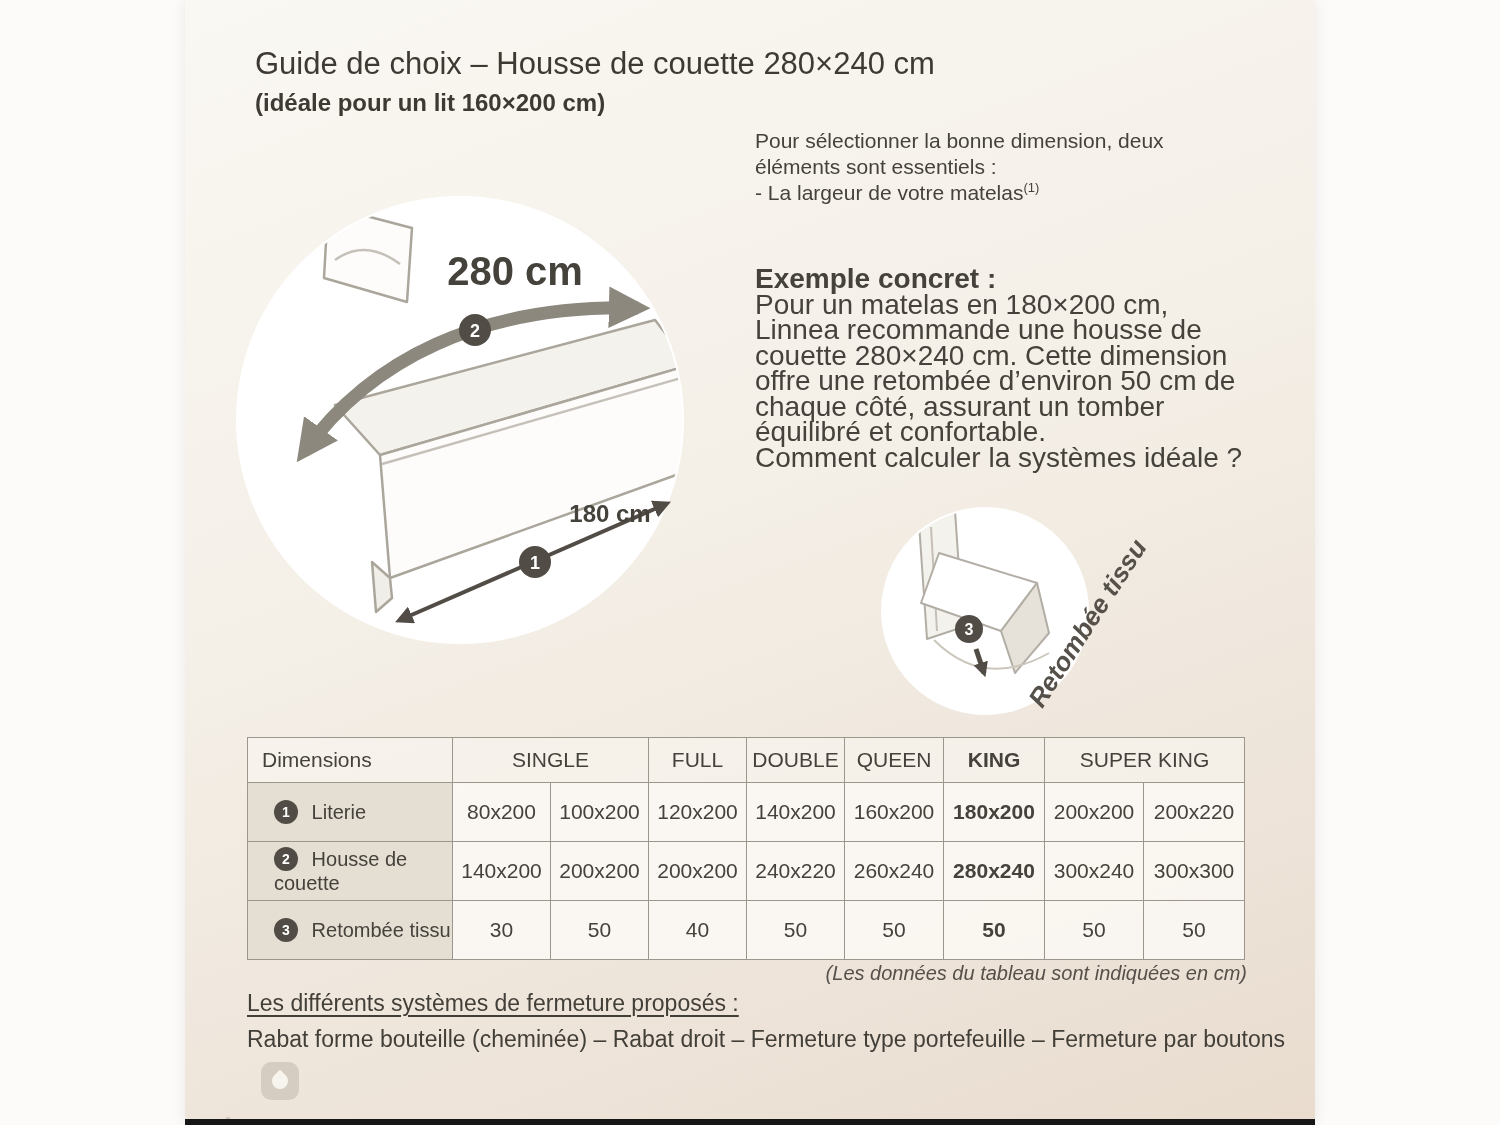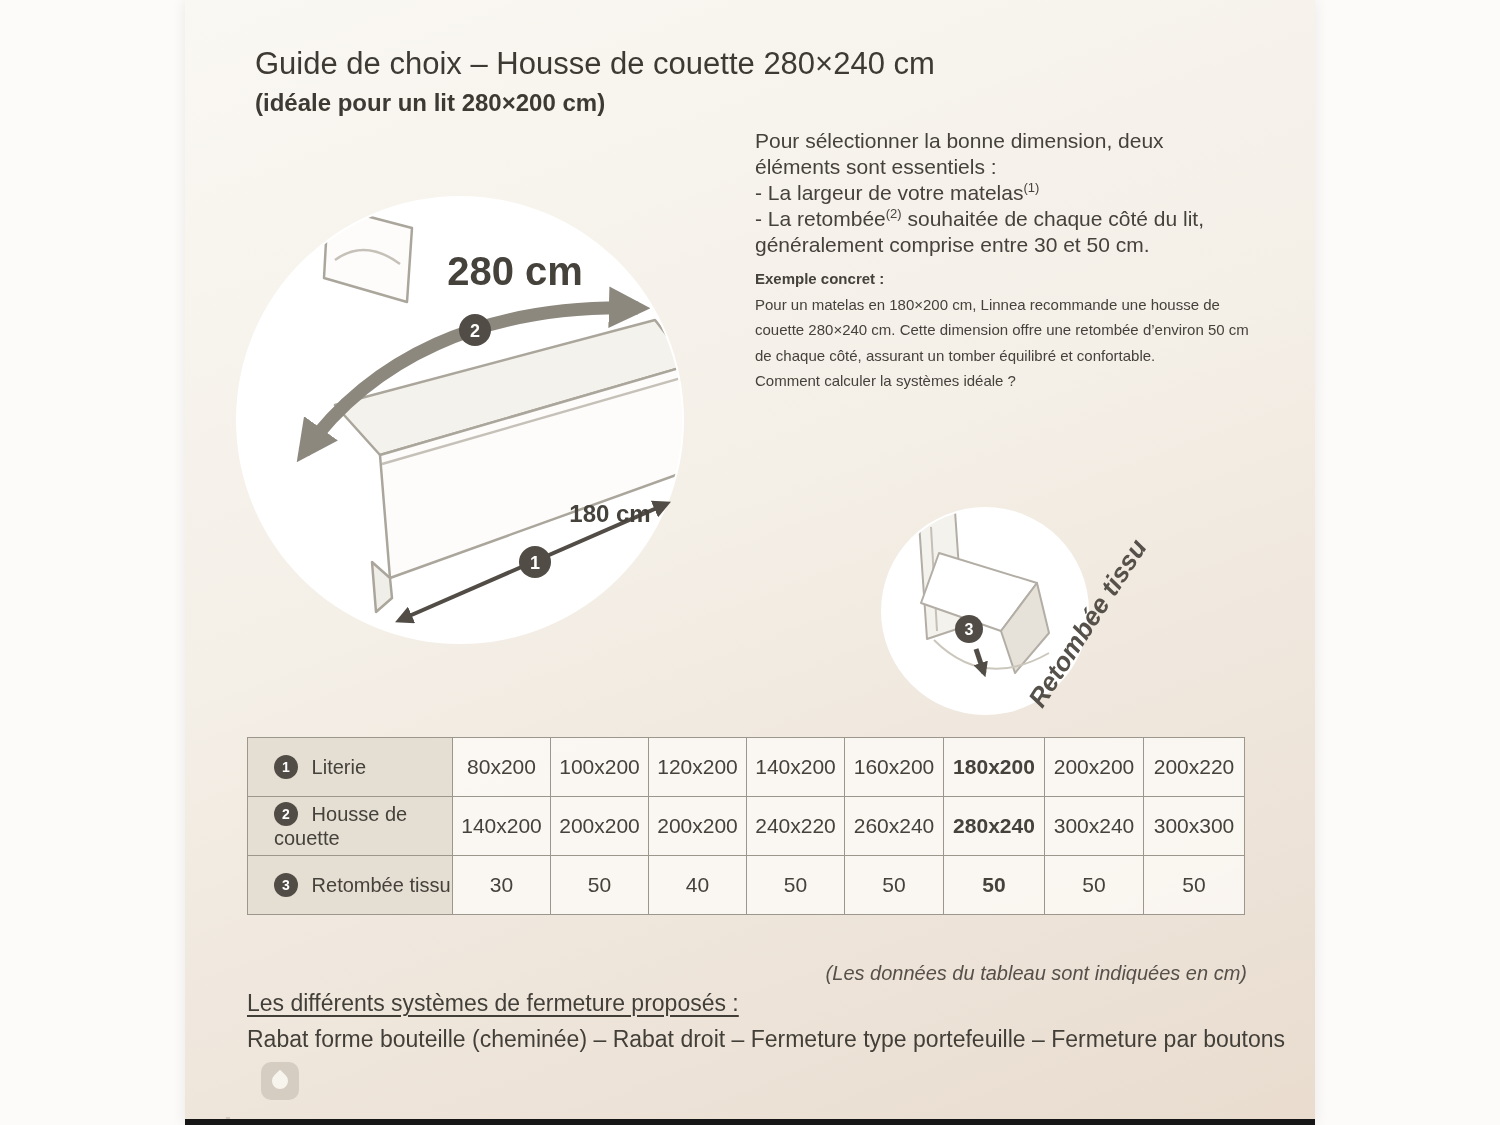--- a/index.html
+++ b/index.html
@@ -15,21 +15,21 @@
     overflow:hidden;
   }
   .abs{position:absolute;}
   .page-title{left:70px;top:46px;font-size:31px;font-weight:normal;color:#3d3a34;}
   .page-subtitle{left:70px;top:89px;font-size:24px;font-weight:bold;color:#3d3a34;}
 
   .intro{left:570px;top:128px;width:480px;font-size:21px;line-height:26px;}
   .intro p{margin:0;}
   sup{font-size:13px;line-height:0;vertical-align:super;}
 
-  .example{left:570px;top:266px;width:505px;font-size:15px;line-height:25.5px;}
+  .example{left:570px;top:266px;width:505px;font-size:28px;line-height:25.5px;}
   .example p{margin:0;}
   .example .heading{font-weight:bold;}
 
   svg text{font-family:"Liberation Sans",sans-serif;}
   .big-circle{left:45px;top:190px;}
   .small-circle{left:694px;top:505px;}
 
   .drop-label{
     left:850px;top:689px;font-size:26px;font-weight:bold;font-style:italic;color:#55504a;
     transform:rotate(-57deg);transform-origin:0 50%;white-space:nowrap;
@@ -71,26 +71,25 @@
   .wm-text{font-size:30px;font-weight:bold;letter-spacing:.5px;color:#c3bcae;}
 
   .bottom-bar{left:0;top:1119px;width:1130px;height:6px;background:#161616;}
 </style>
 </head>
 <body>
 
 <div class="content">
 
   <div class="abs page-title">Guide de choix – Housse de couette 280×240 cm</div>
-  <div class="abs page-subtitle">(idéale pour un lit 280×200 cm)</div>
+  <div class="abs page-subtitle">(idéale pour un lit 160×200 cm)</div>
 
   <div class="abs intro">
     <p><span>Pour sélectionner la bonne dimension, deux éléments sont essentiels :</span></p>
     <p><span>- La largeur de votre matelas</span><sup>(1)</sup></p>
-    <p><span>- La retombée</span><sup>(2)</sup><span> souhaitée de chaque côté du lit, généralement comprise entre 30 et 50 cm.</span></p>
   </div>
 
   <div class="abs example">
     <p class="heading">Exemple concret :</p>
     <p>Pour un matelas en 180×200 cm, Linnea recommande une housse de couette 280×240 cm. Cette dimension offre une retombée d’environ 50 cm de chaque côté, assurant un tomber équilibré et confortable.</p>
     <p>Comment calculer la systèmes idéale ?</p>
   </div>
 
   <svg class="abs big-circle" width="460" height="460" viewBox="0 0 460 460">
     <defs>
@@ -167,20 +166,29 @@
         <col style="width:98px">
         <col style="width:98px">
         <col style="width:98px">
       <col style="width:98px">
         <col style="width:99px">
         <col style="width:101px">
         <col style="width:99px">
         <col style="width:101px">
     </colgroup>
     <tbody>
+        <tr>
+      <th class="c-dim">Dimensions</th>
+      <th colspan="2">SINGLE</th>
+      <th>FULL</th>
+      <th>DOUBLE</th>
+      <th>QUEEN</th>
+      <th class="king">KING</th>
+      <th colspan="2">SUPER KING</th>
+    </tr>
     <tr>
       <td class="rowhead">
         <span class="badge">1</span>
         <span class="rowlabel">Literie</span>
       </td>
       <td>80x200</td>
       <td>100x200</td>
       <td>120x200</td>
       <td>140x200</td>
       <td>160x200</td>

